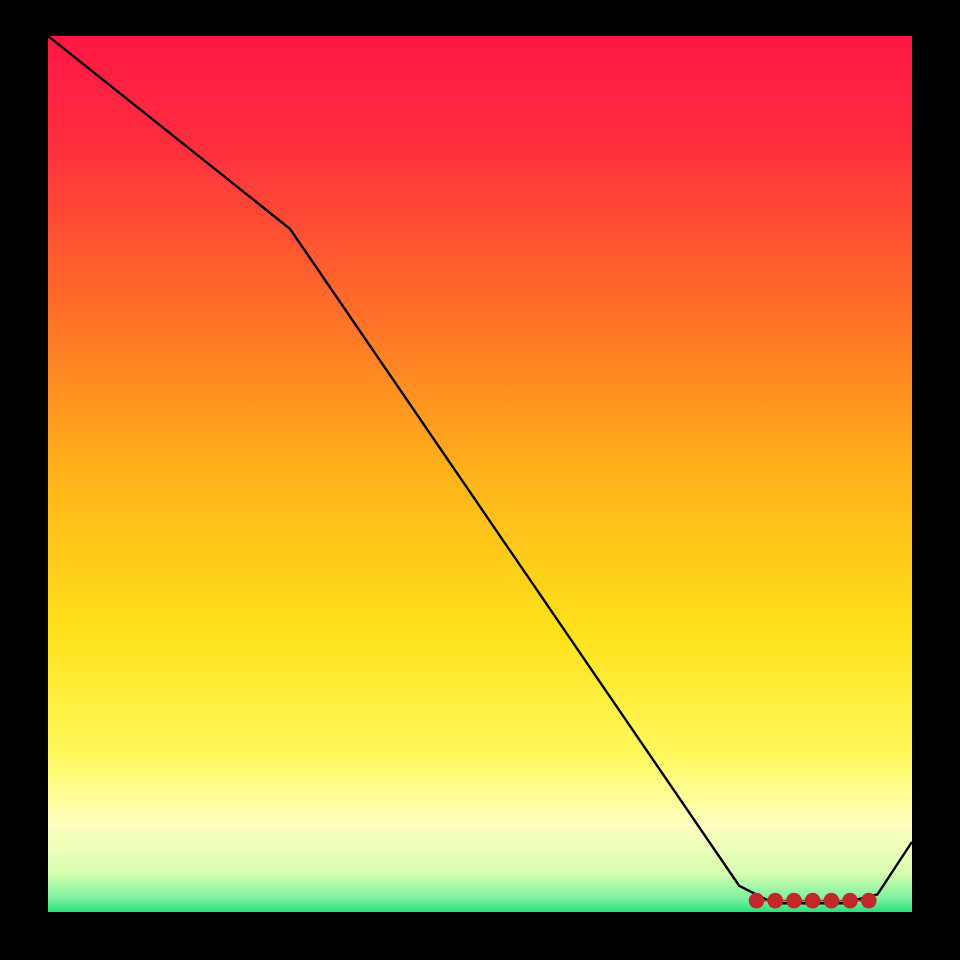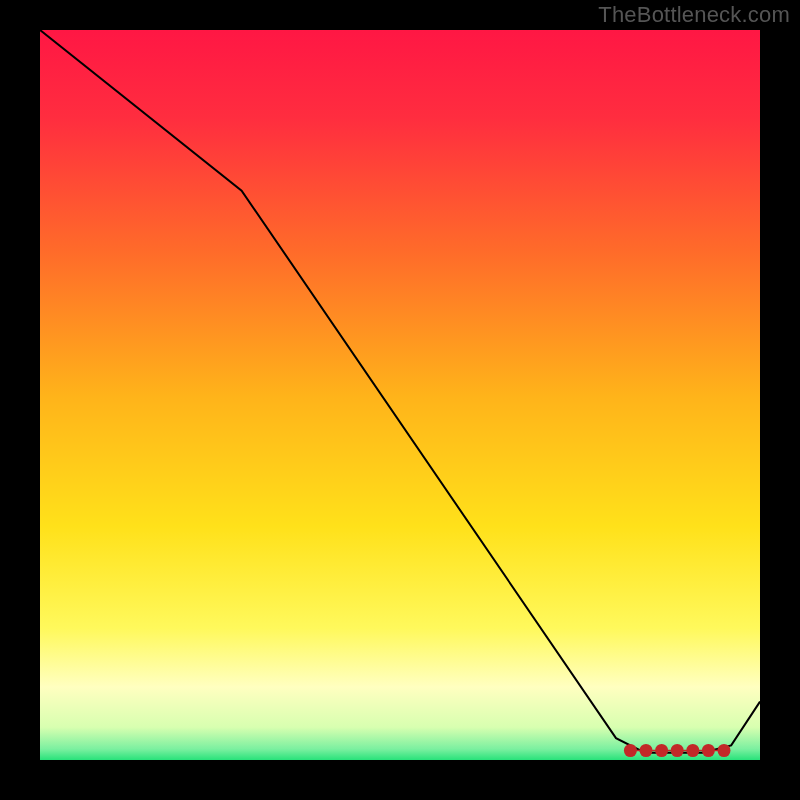--- a/index.html
+++ b/index.html
@@ -37,21 +37,20 @@
   .plot svg {
     display: block;
     width: 100%;
     height: 100%;
   }
 </style>
 </head>
 <body>
 
 <div class="frame">
-  <div class="watermark">TheBottleneck.com</div>
 
   <div class="plot">
     <svg viewBox="0 0 100 100" preserveAspectRatio="none">
       <defs>
         <linearGradient id="bg-grad" x1="0" y1="0" x2="0" y2="1">
         <stop offset="0%" stop-color="#ff1744"></stop>
             <stop offset="12%" stop-color="#ff2d3f"></stop>
             <stop offset="30%" stop-color="#ff6a2a"></stop>
             <stop offset="50%" stop-color="#ffb31a"></stop>
             <stop offset="68%" stop-color="#ffe11a"></stop>

